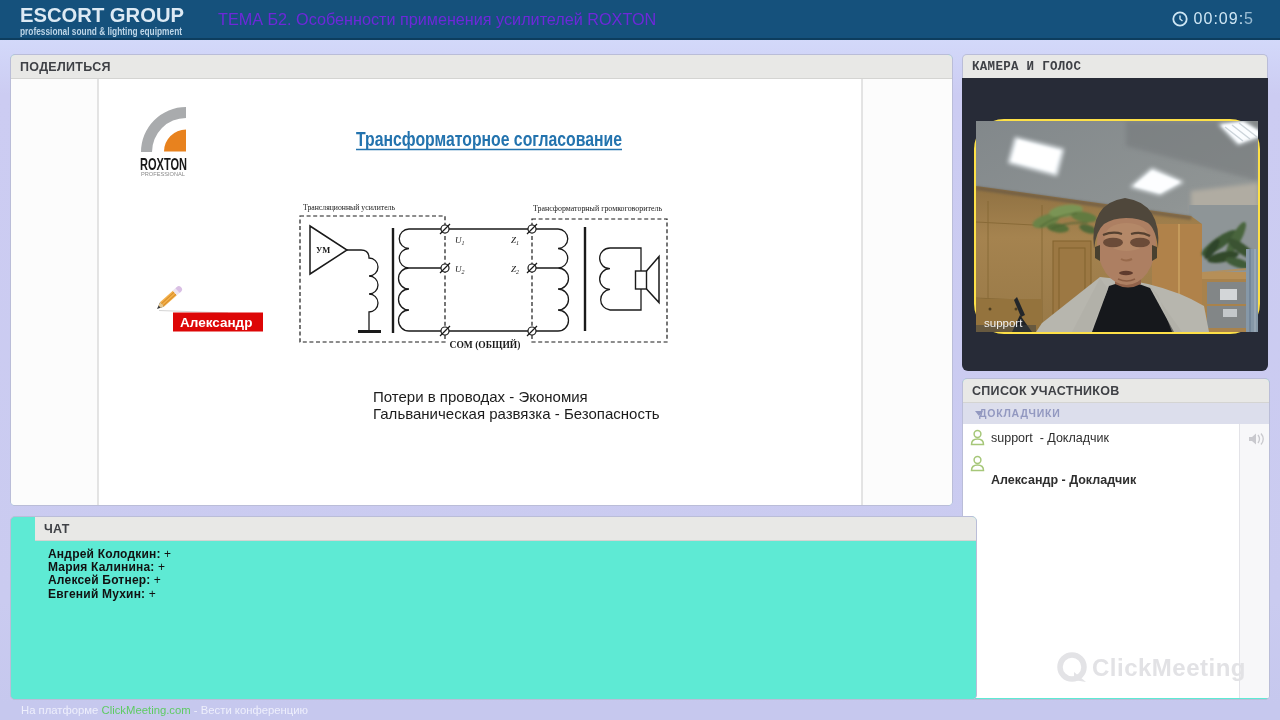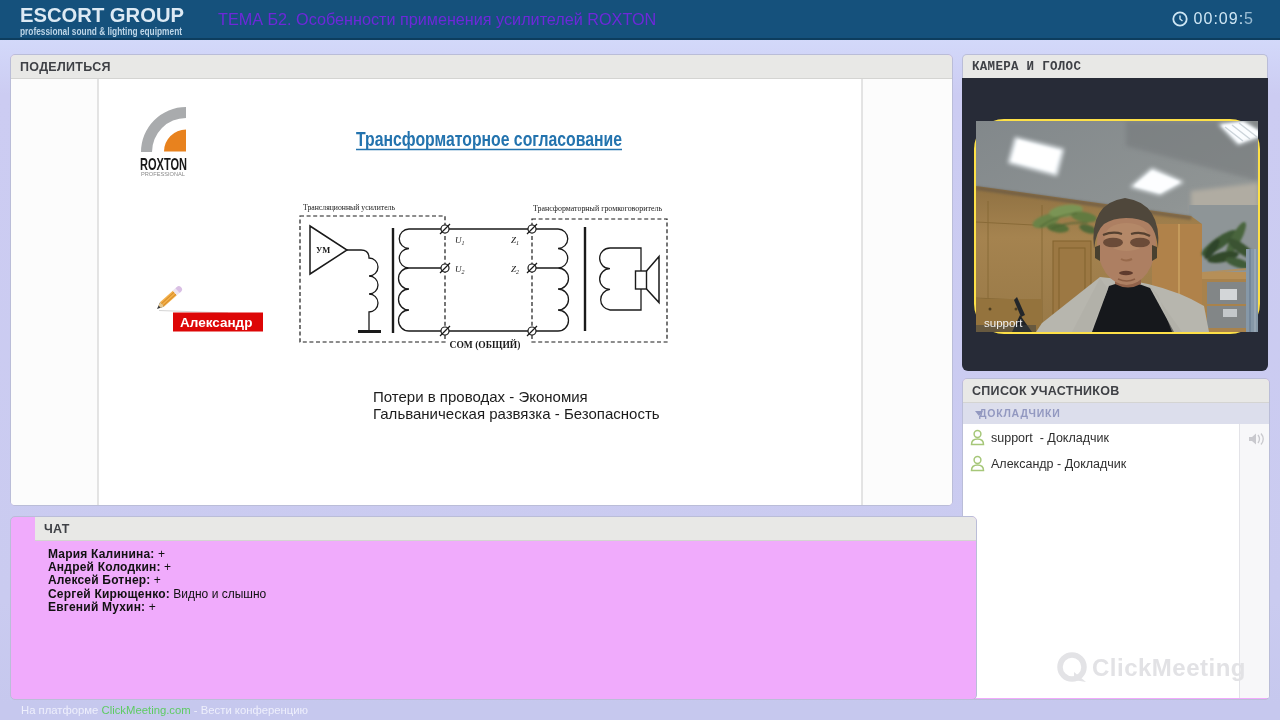--- a/index.html
+++ b/index.html
@@ -4,21 +4,21 @@
 <style>
 html,body{margin:0;padding:0;}
 body{width:1280px;height:720px;background:linear-gradient(180deg,#d3d9fa 38px,#ccccf2 95px,#cacbf0 600px,#c6c8ee 705px,#c6c8ee 100%);font-family:"Liberation Sans",sans-serif;overflow:hidden;position:relative;}
 .abs{position:absolute;}
 
 #topbar{left:0;top:0;width:1280px;height:38px;background:#15517c;border-bottom:2px solid #0d3d5e;}
 #logo{left:20px;top:6px;}
 #ttl{left:218px;top:10px;font-size:16.2px;color:#6d28d9;}
 #clock{right:26px;top:10px;font-size:16px;color:#cfe7f5;letter-spacing:1px;}
 
-.panel{background:#f0abfc;border:1px solid #babdd8;border-radius:5px;overflow:hidden;}
+.panel{background:#5eead4;border:1px solid #babdd8;border-radius:5px;overflow:hidden;}
 .phead{height:23px;background:#e8e8e6;border-bottom:1px solid #d4d4d2;color:#3f4146;font-size:12.5px;font-weight:bold;letter-spacing:0.3px;line-height:24px;padding-left:9px;}
 
 #share{left:10px;top:54px;width:941px;height:450px;}
 #slidewrap{left:0;top:24px;width:941px;height:426px;background:#fcfcfc;}
 
 #cam{left:962px;top:54px;width:306px;height:316px;}
 #camdark{left:0;top:24px;width:306px;height:293px;background:#272b37;border-radius:0 0 6px 6px;}
 #video{left:12px;top:41px;width:286px;height:215px;background:#fde047;border-radius:30px;}
 
 #plist{left:962px;top:378px;width:306px;height:320px;}
@@ -260,38 +260,37 @@
       <svg width="17" height="14" viewBox="0 0 17 14" style="position:absolute;left:285px;top:4px;">
           <path d="M1,5 h3 l4,-3.5 v11 L4,9 H1 Z" fill="#c9c9ce"></path>
           <path d="M10,3 q3,4 0,8 M13,1.5 q4.5,5.5 0,11" stroke="#c9c9ce" stroke-width="1.3" fill="none"></path>
         </svg>
     </div>
     <div class="prow" style="left:0;top:29px;width:306px;">
       <svg width="15" height="17" viewBox="0 0 15 17" style="position:absolute;left:7px;top:2px;">
           <circle cx="7.5" cy="5" r="3.4" fill="none" stroke="#a6c779" stroke-width="1.5"></circle>
           <path d="M1.5,15.5 Q1.5,10 7.5,10 Q13.5,10 13.5,15.5 Z" fill="none" stroke="#a6c779" stroke-width="1.5"></path>
         </svg>
-      <span class="nm" style="top:4px;">Александр - Докладчик</span>
+      <span class="nm" style="top:20px;font-weight:bold;">Александр - Докладчик</span>
     </div>
   </div>
 </div>
 <div class="abs" id="wm">
   <svg width="200" height="40" viewBox="0 0 200 40">
     <circle cx="20" cy="17" r="12" fill="none" stroke="#e3e3e6" stroke-width="5.5"></circle>
     <path d="M22,22 L34,32 L22,30 Z" fill="#e3e3e6"></path>
     <text x="40" y="26" font-size="24" fill="#e2e2e5" font-family="'Liberation Sans',sans-serif" font-weight="bold" letter-spacing="0.5">ClickMeeting</text>
   </svg>
 </div>
 
 <div class="abs panel" id="chat">
   <div class="phead">ЧАТ</div>
   <div id="chatbody">
+    <div><b>Андрей Колодкин:</b> +</div>
     <div><b>Мария Калинина:</b> +</div>
-    <div><b>Андрей Колодкин:</b> +</div>
     <div><b>Алексей Ботнер:</b> +</div>
-    <div><b>Сергей Кирющенко:</b> Видно и слышно</div>
     <div><b>Евгений Мухин:</b> +</div>
   </div>
 </div>
 
 <div class="abs" id="footer">
   <div class="t">На платформе <span class="g">ClickMeeting.com</span> - Вести конференцию</div>
 </div>
 
 </body></html>

